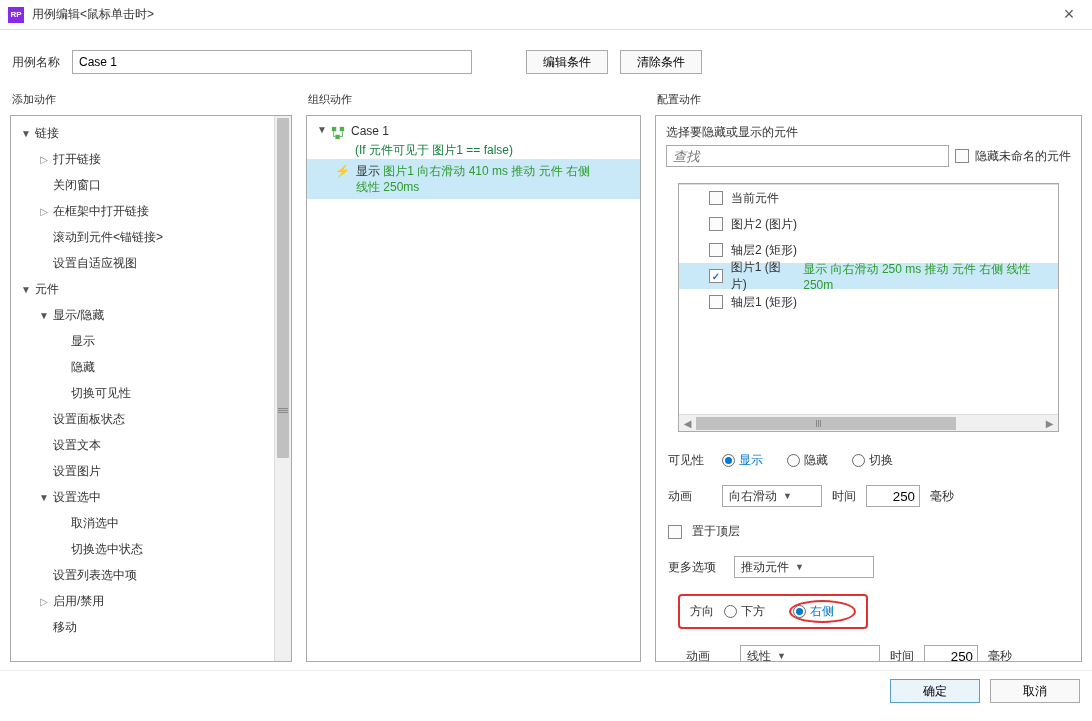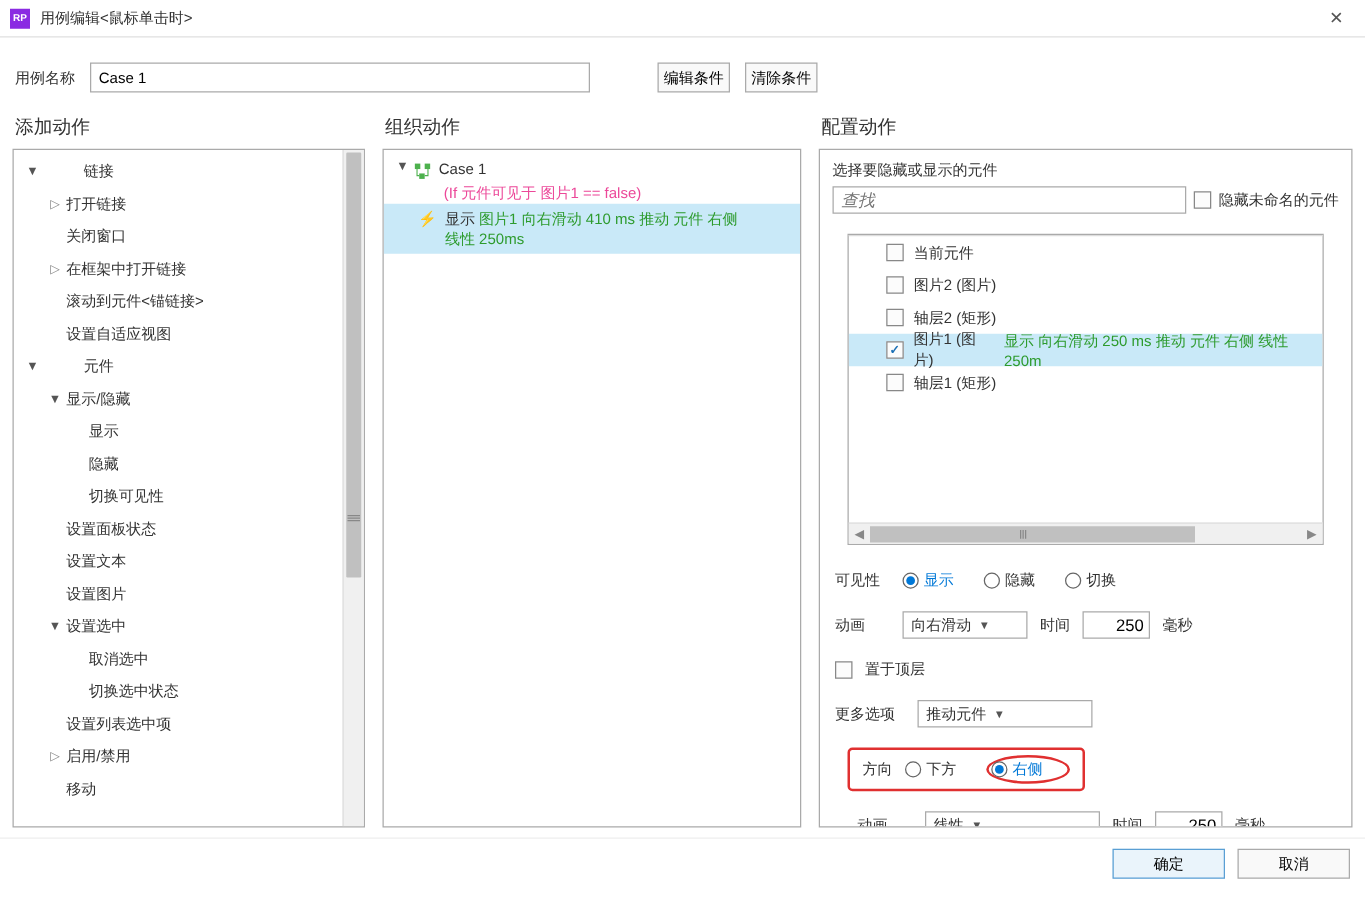--- a/index.html
+++ b/index.html
@@ -47,21 +47,21 @@
     }
     .name-input {
       width: 400px;
       height: 24px;
       border: 1px solid #aaa;
       padding: 0 6px;
       font-size: 12px;
     }
     .btn {
       height: 24px;
-      padding: 0 4px;
+      padding: 0 16px;
       border: 1px solid #aaa;
       background: #f9f9f9;
       cursor: pointer;
       font-size: 12px;
       display: inline-flex;
       align-items: center;
       justify-content: center;
     }
     .columns {
       display: flex;
@@ -70,21 +70,21 @@
       height: 582px;
     }
     .col {
       display: flex;
       flex-direction: column;
     }
     .col1 { width: 282px; }
     .col2 { width: 335px; }
     .col3 { flex: 1; }
     .col-header {
-      font-size: 15px;
+      font-size: 11px;
       padding: 4px 0 8px 2px;
     }
     .panel {
       flex: 1;
       border: 1px solid #aaa;
       background: #fff;
       overflow: hidden;
       position: relative;
     }
     .tree-wrap {
@@ -134,39 +134,39 @@
       display: inline-block;
       width: 10px;
       text-align: center;
       color: #555;
       margin-right: 4px;
       font-size: 10px;
     }
     .tri.open::before { content: "▼"; }
     .tri.closed::before { content: "▷"; color: #888; }
     .tri.none::before { content: ""; }
-    .ind0 { padding-left: 10px; gap: 32px; }
+    .ind0 { padding-left: 10px; }
     .ind1 { padding-left: 28px; }
     .ind2 { padding-left: 46px; }
 
     
     .case-tree { padding: 6px 0; }
     .case-row {
       display: flex;
       align-items: flex-start;
       padding: 2px 8px;
     }
     .case-icon {
       width: 14px;
       height: 14px;
       margin-right: 6px;
       margin-top: 2px;
     }
     .case-name { font-size: 12px; }
-    .case-cond { padding-left: 48px; color: #ec4899; }
+    .case-cond { padding-left: 48px; color: #15803d; }
     .action-row {
       background: #c9e9f8;
       padding: 4px 8px 4px 28px;
       display: flex;
       align-items: flex-start;
     }
     .bolt {
       color: #888;
       font-size: 12px;
       margin-right: 6px;

